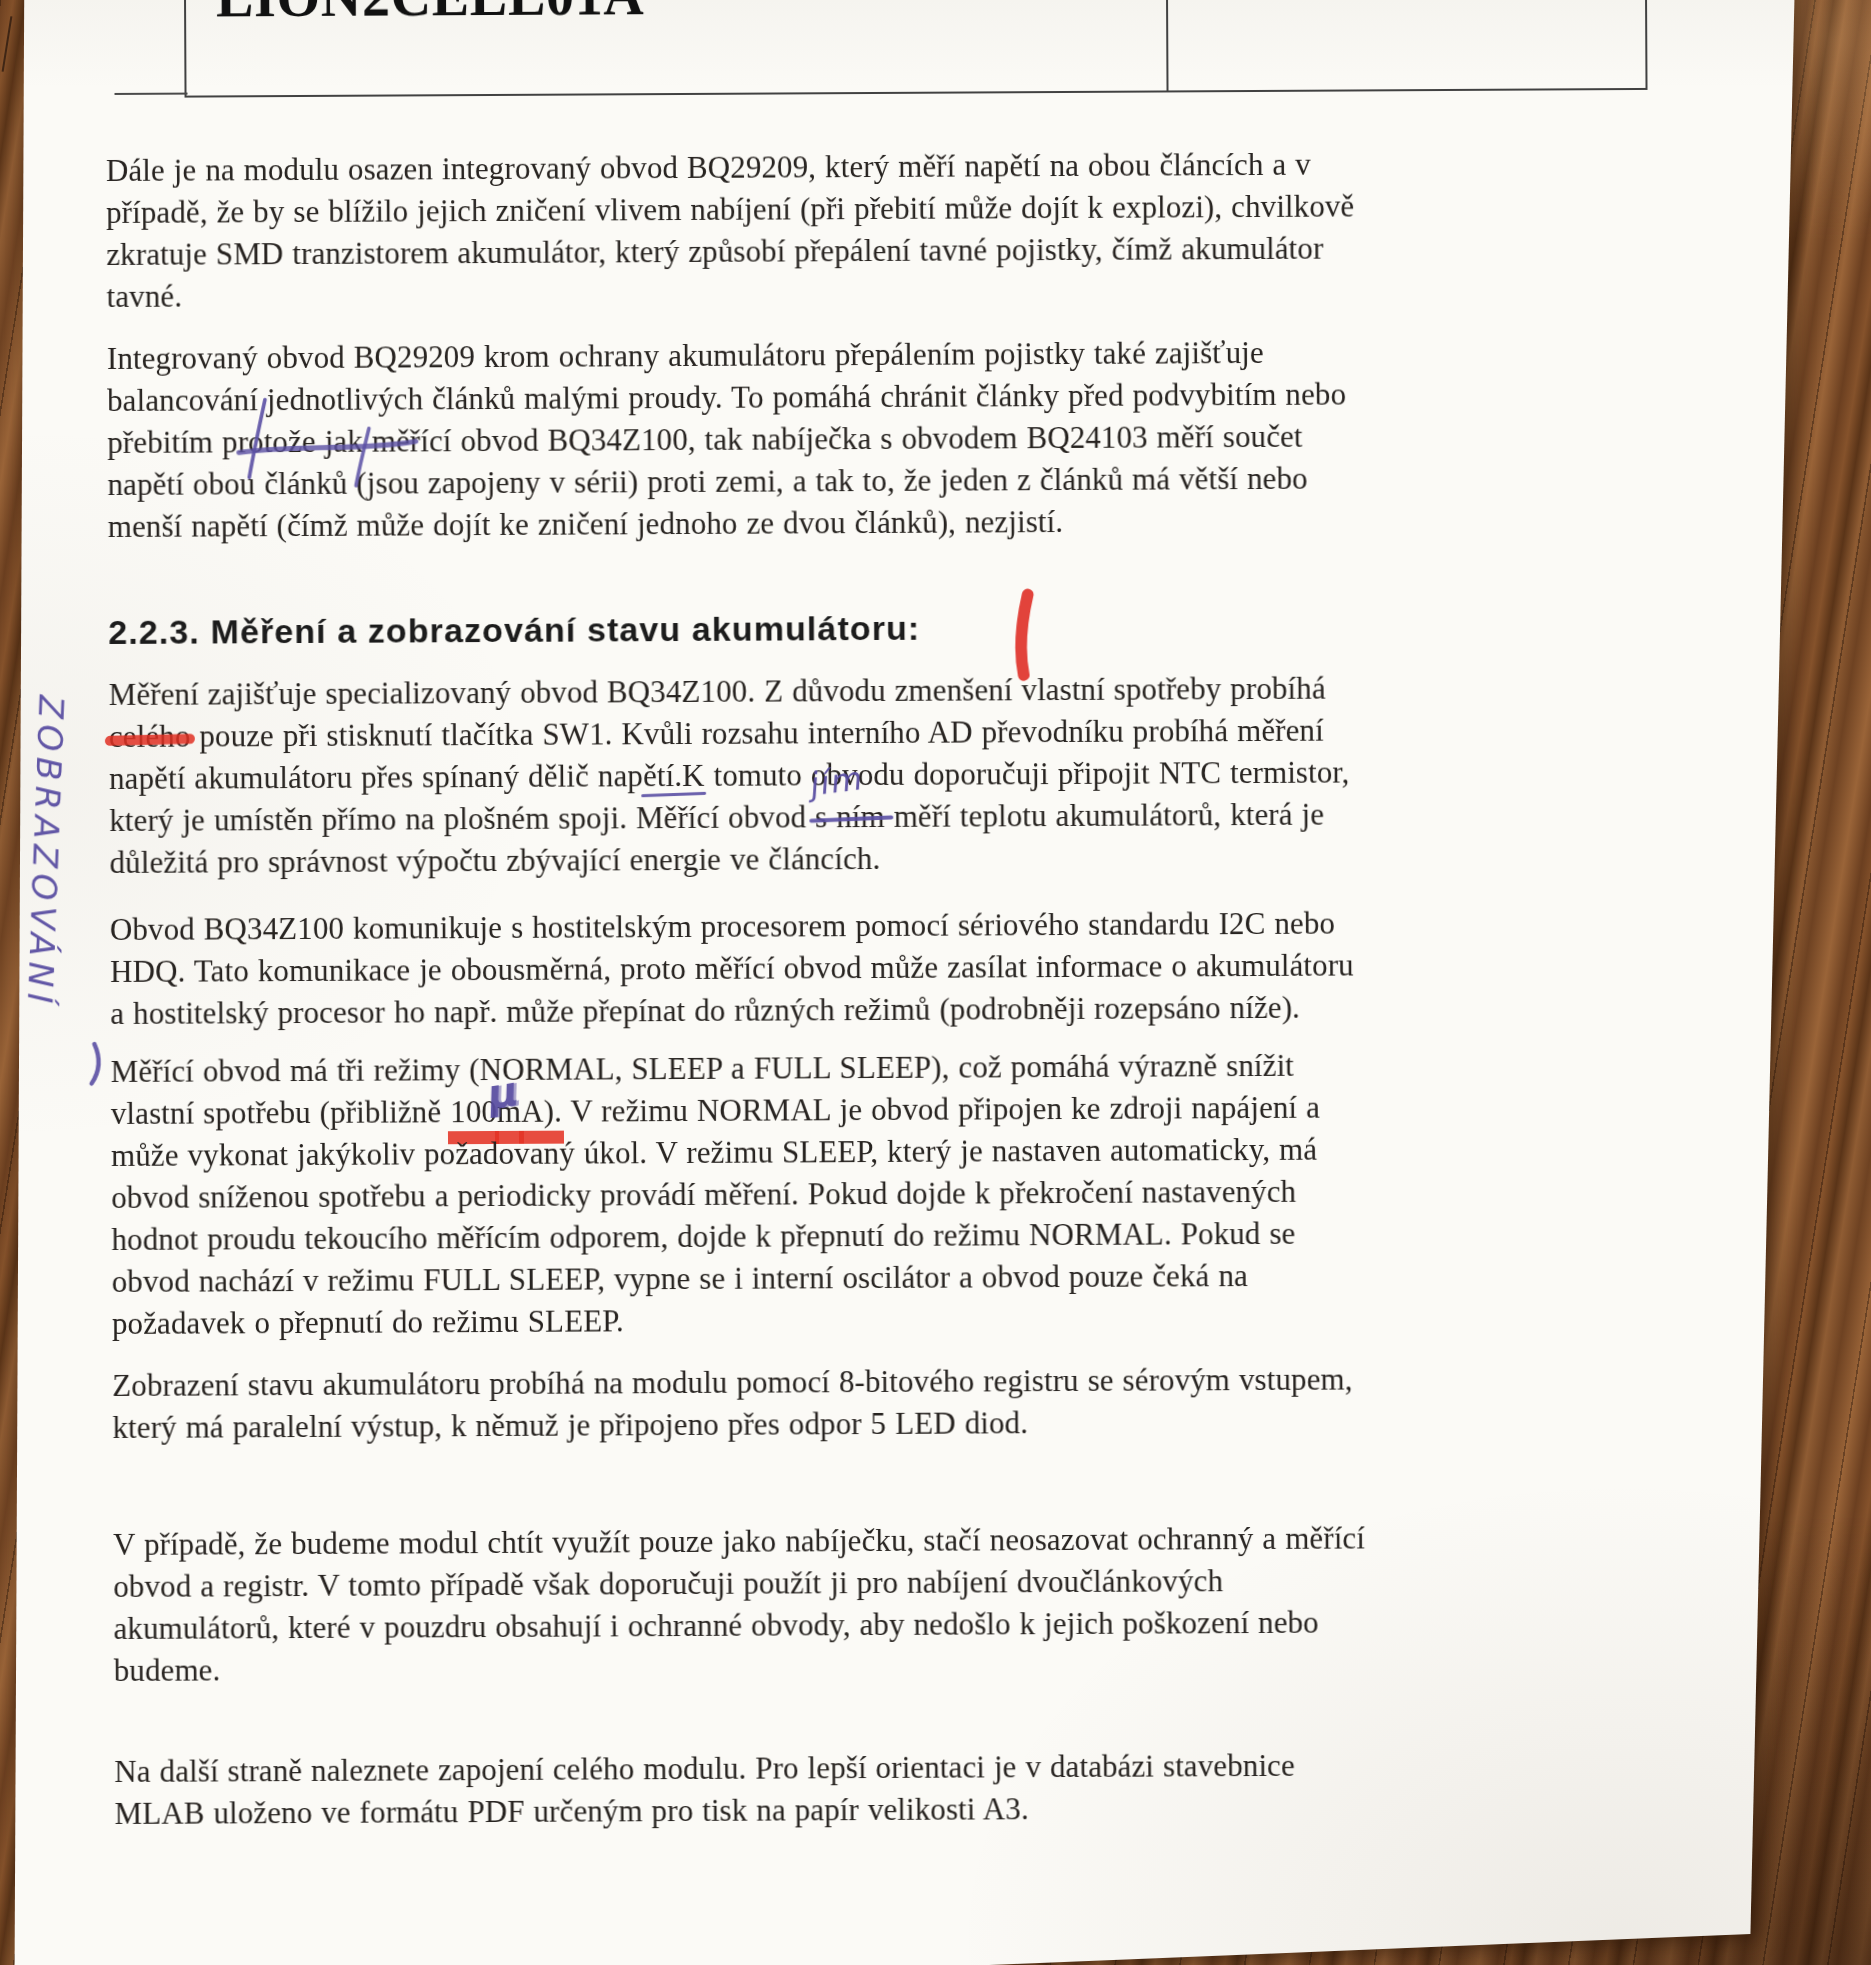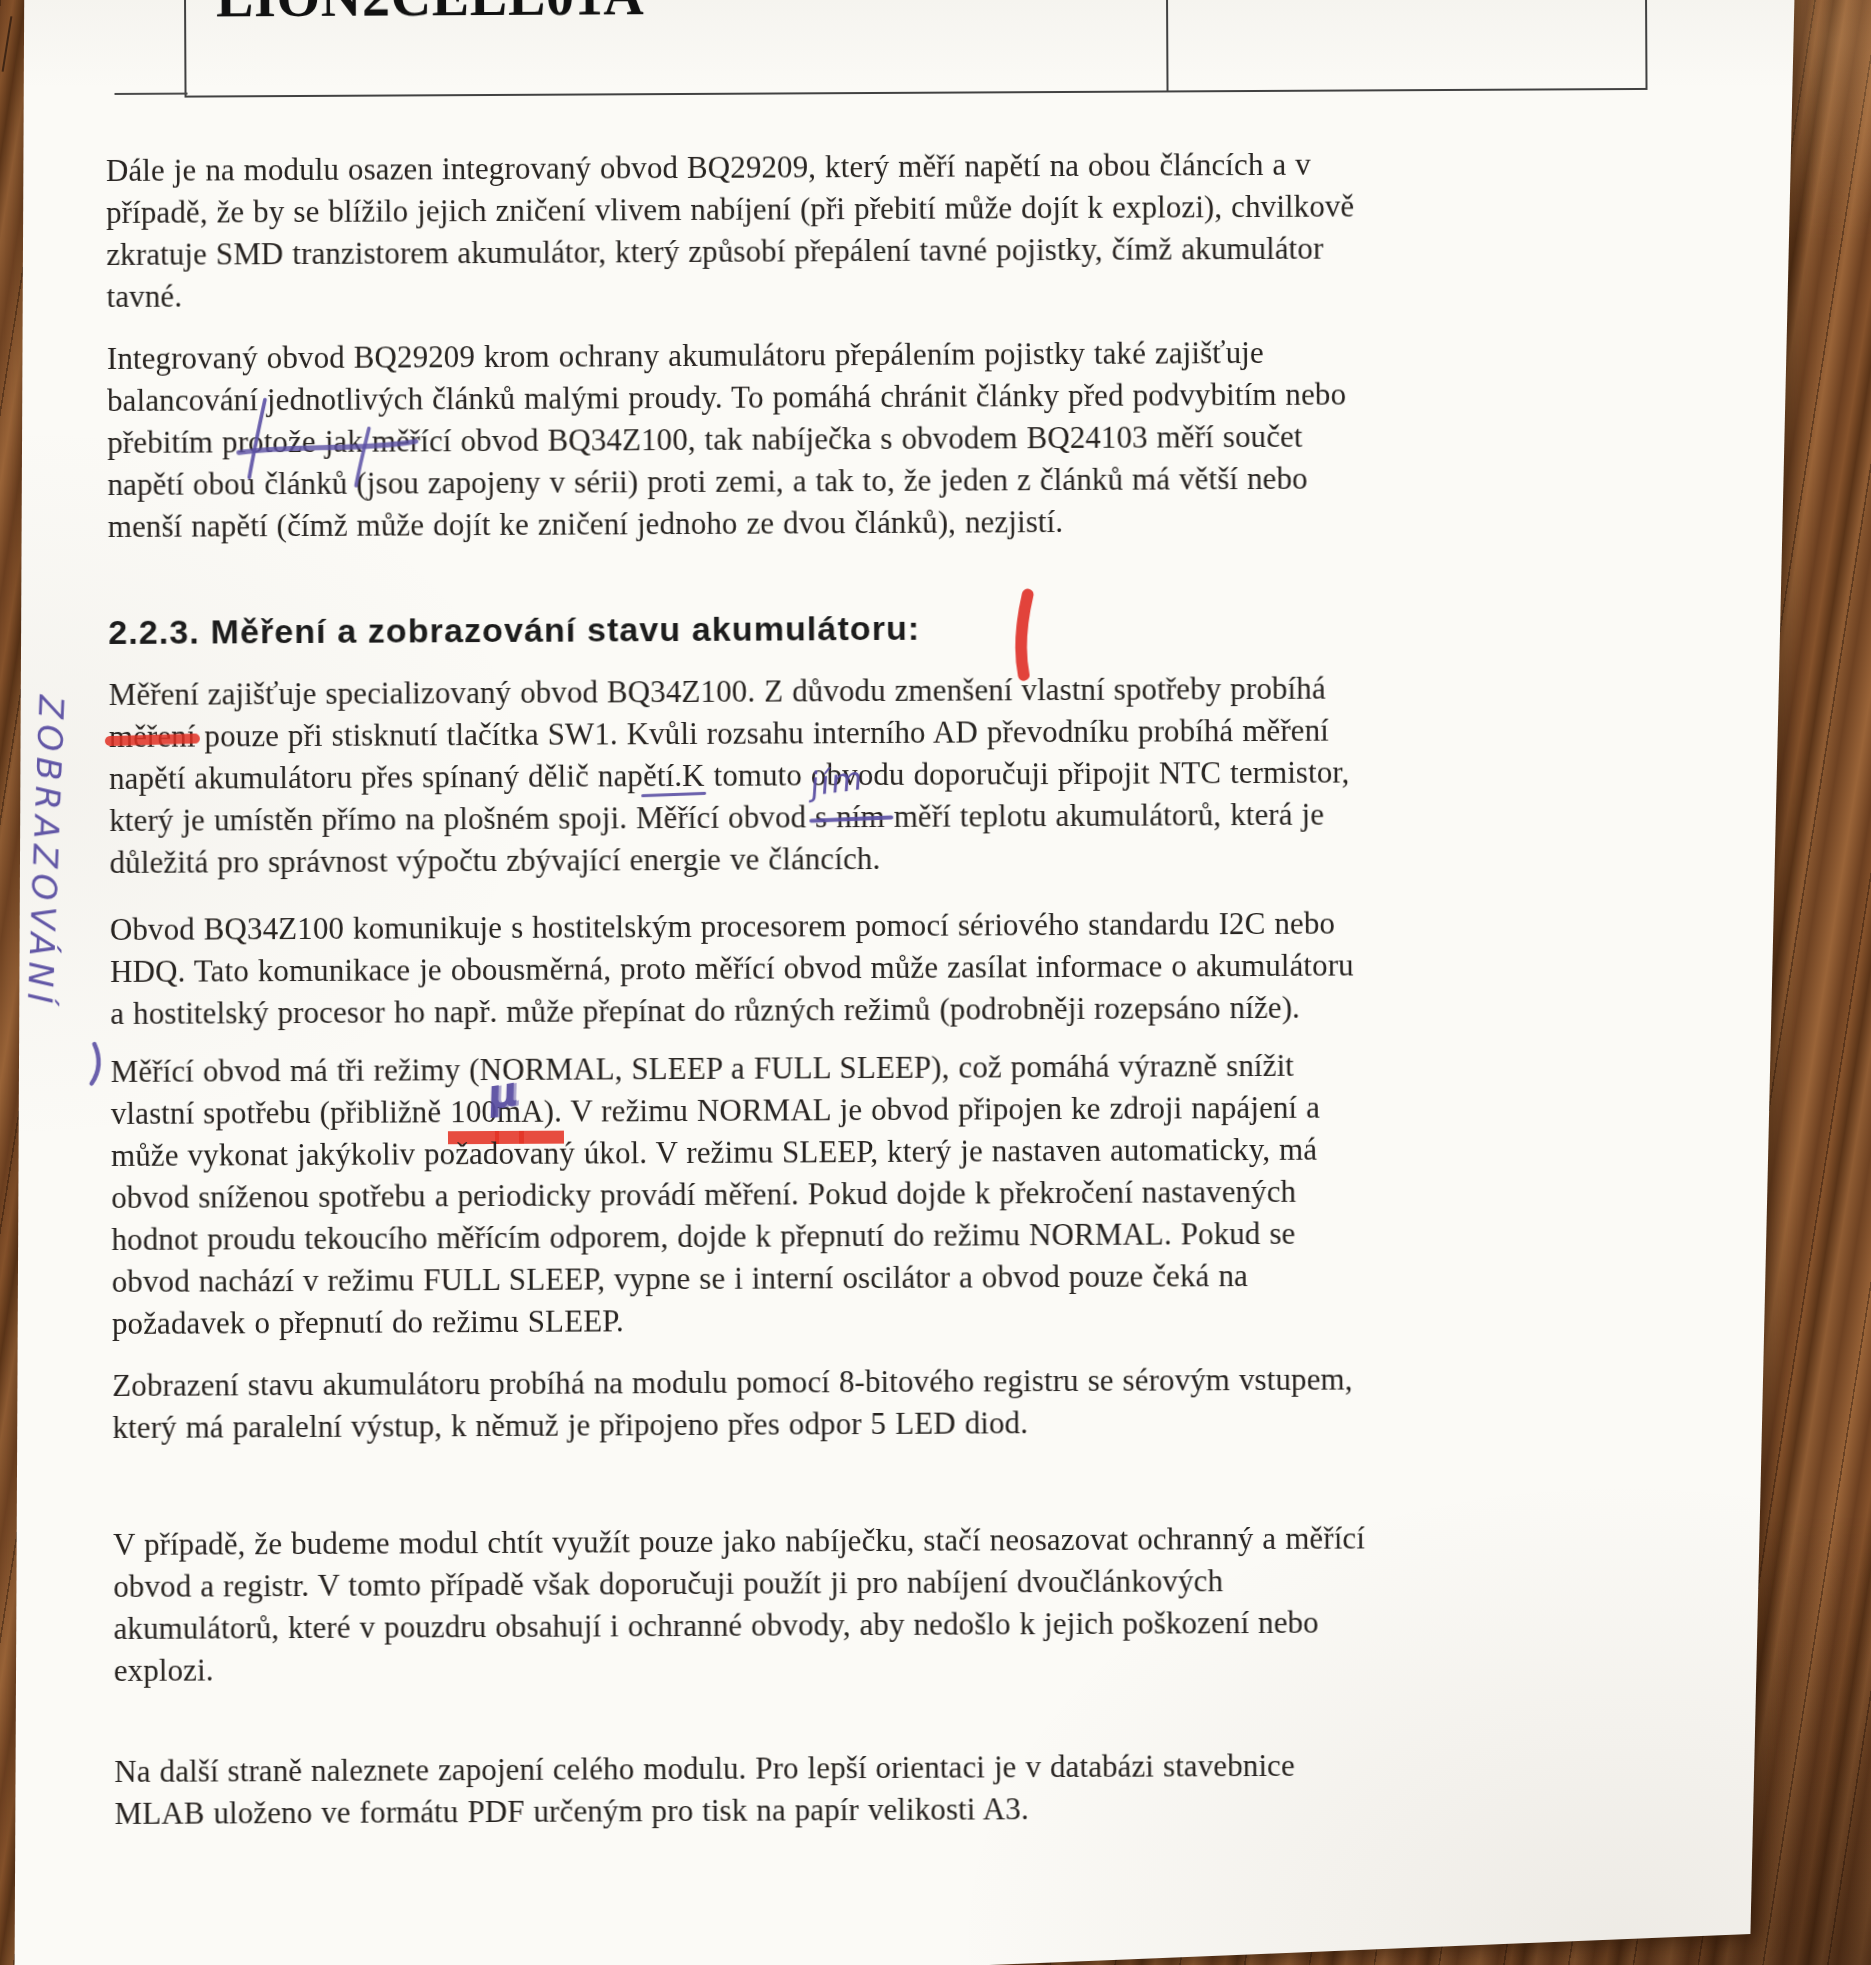--- a/index.html
+++ b/index.html
@@ -90,21 +90,21 @@
       </div>
       <div class="para" style="top: 338px;">
         <div class="tline"><span class="run">Integrovaný obvod BQ29209 krom ochrany akumulátoru přepálením pojistky také zajišťuje</span></div>
         <div class="tline"><span class="run">balancování jednotlivých článků malými proudy. To pomáhá chránit články před podvybitím nebo</span></div>
         <div class="tline"><span class="run">přebitím protože jak měřící obvod BQ34Z100, tak nabíječka s obvodem BQ24103 měří součet</span></div>
         <div class="tline"><span class="run">napětí obou článků (jsou zapojeny v sérii) proti zemi, a tak to, že jeden z článků má větší nebo</span></div>
         <div class="tline"><span class="run">menší napětí (čímž může dojít ke zničení jednoho ze dvou článků), nezjistí.</span></div>
       </div>
       <div class="para" style="top: 674px;">
         <div class="tline"><span class="run">Měření zajišťuje specializovaný obvod BQ34Z100. Z důvodu zmenšení vlastní spotřeby probíhá</span></div>
-        <div class="tline"><span class="run m-red-strike">měření</span><span class="run"> pouze při stisknutí tlačítka SW1. Kvůli rozsahu interního AD převodníku probíhá měření</span></div>
+        <div class="tline"><span class="run m-red-strike">celého</span><span class="run"> pouze při stisknutí tlačítka SW1. Kvůli rozsahu interního AD převodníku probíhá měření</span></div>
         <div class="tline"><span class="run">napětí akumulátoru přes spínaný dělič nap</span><span class="run m-pen-under">ětí.K</span><span class="run"> tomuto obvodu doporučuji připojit NTC termistor,</span></div>
         <div class="tline"><span class="run">který je umístěn přímo na plošném spoji. Měřící obvod </span><span class="run m-pen-strike">s ním<span class="pen-over over-jim">jím</span></span><span class="run"> měří teplotu akumulátorů, která je</span></div>
         <div class="tline"><span class="run">důležitá pro správnost výpočtu zbývající energie ve článcích.</span></div>
       </div>
       <div class="para" style="top: 909px;">
         <div class="tline"><span class="run">Obvod  BQ34Z100 komunikuje s hostitelským procesorem pomocí sériového standardu I2C nebo</span></div>
         <div class="tline"><span class="run">HDQ. Tato komunikace je obousměrná, proto měřící obvod může zasílat informace o akumulátoru</span></div>
         <div class="tline"><span class="run">a hostitelský procesor ho např. může přepínat do různých režimů (podrobněji rozepsáno níže).</span></div>
       </div>
       <div class="para" style="top: 1051px;">
@@ -117,21 +117,21 @@
         <div class="tline"><span class="run">požadavek o přepnutí do režimu SLEEP.</span></div>
       </div>
       <div class="para" style="top: 1365px;">
         <div class="tline"><span class="run">Zobrazení stavu akumulátoru probíhá na modulu pomocí 8-bitového registru se sérovým vstupem,</span></div>
         <div class="tline"><span class="run">který má paralelní výstup, k němuž je připojeno přes odpor 5 LED diod.</span></div>
       </div>
       <div class="para" style="top: 1524px;">
         <div class="tline"><span class="run">V případě, že budeme modul chtít využít pouze jako nabíječku, stačí neosazovat ochranný a měřící</span></div>
         <div class="tline"><span class="run">obvod a registr. V tomto případě však doporučuji použít ji pro nabíjení dvoučlánkových</span></div>
         <div class="tline"><span class="run">akumulátorů, které v pouzdru obsahují i ochranné obvody, aby nedošlo k jejich poškození nebo</span></div>
-        <div class="tline"><span class="run">explozi.</span></div>
+        <div class="tline"><span class="run">budeme.</span></div>
       </div>
       <div class="para" style="top: 1751px;">
         <div class="tline"><span class="run">Na další straně naleznete zapojení celého modulu. Pro lepší orientaci je v databázi stavebnice</span></div>
         <div class="tline"><span class="run">MLAB uloženo ve formátu PDF určeným pro tisk na papír velikosti A3.</span></div>
       </div>
     </div>
 
   <div class="margin-note">ZOBRAZOVÁNÍ</div>
 
   <svg class="ink-overlay" width="1872" height="1965" viewBox="0 0 2560 2688">

